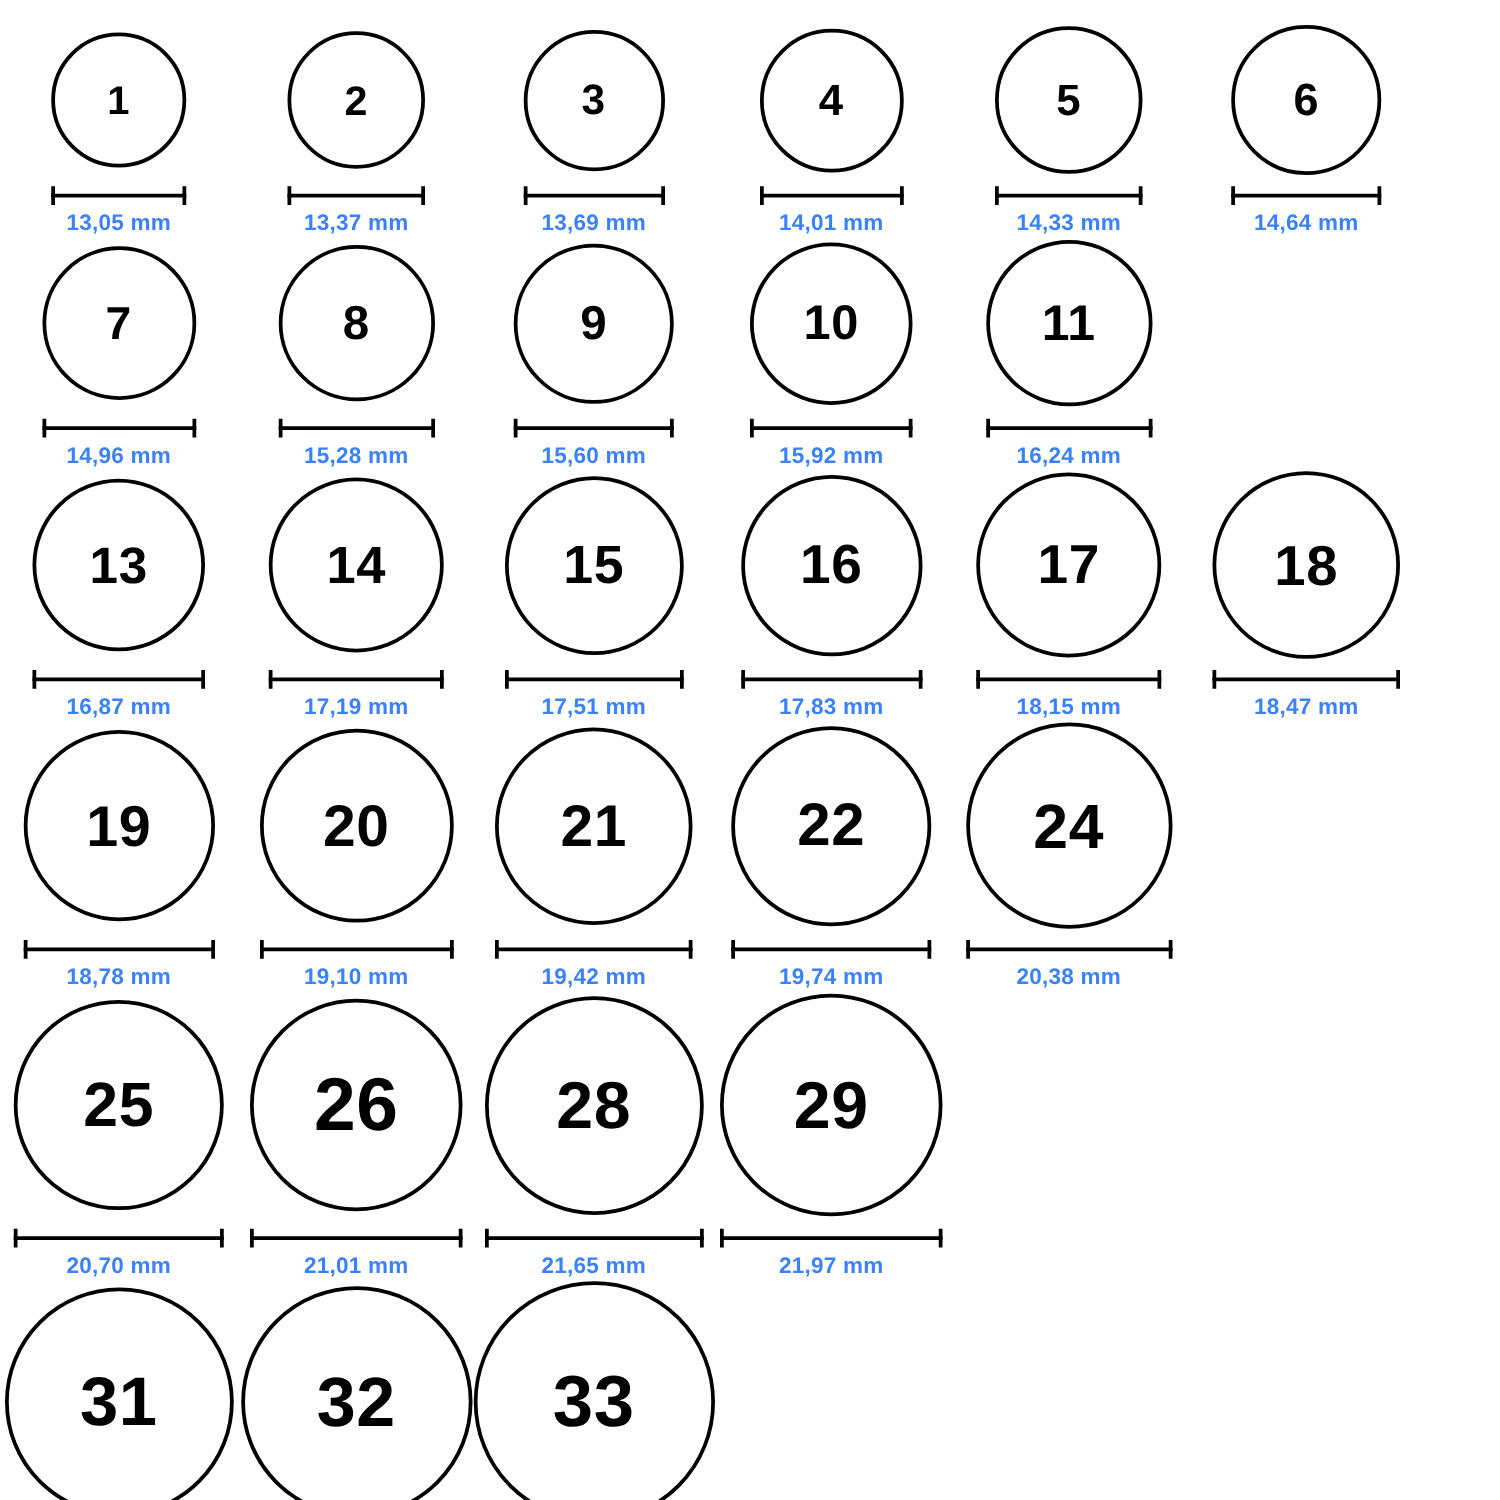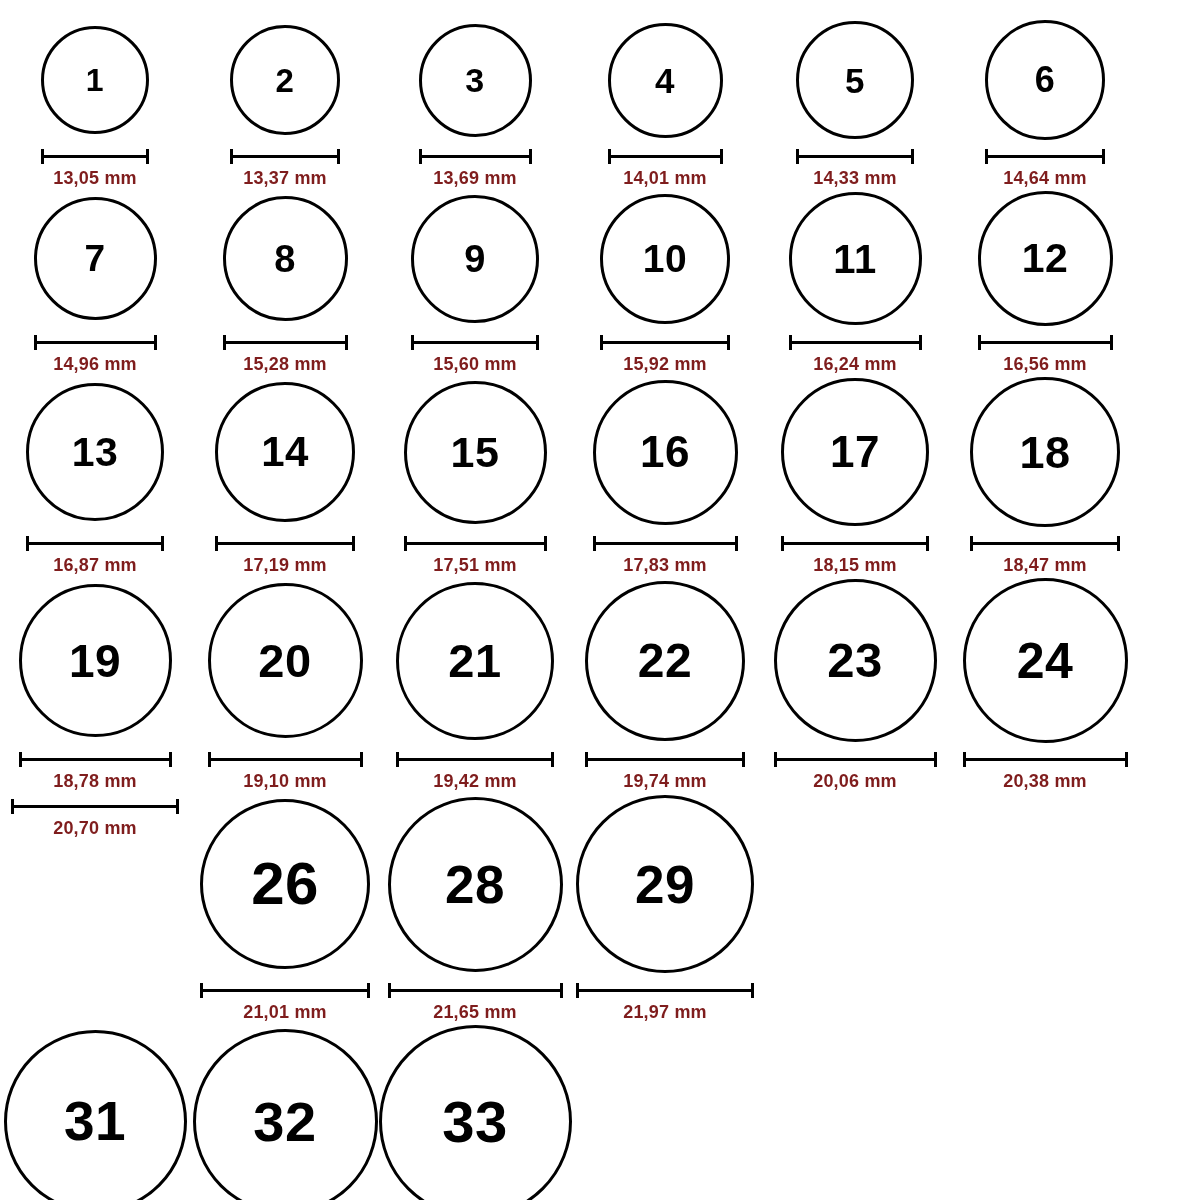--- a/index.html
+++ b/index.html
@@ -83,21 +83,21 @@
     height: 15px;
     background: #000000;
   }
   .measure .tick.left { left: 0; }
   .measure .tick.right { right: 0; }
 
   .mm {
     margin-top: 6px;
     font-size: 18px;
     font-weight: bold;
-    color: #7f1d1d;
+    color: #3b82f6;
     white-space: nowrap;
     letter-spacing: 0.2px;
   }
 </style>
 </head>
 <body>
 
 <div id="chart">
     <div class="row">
       <div class="cell">
@@ -238,33 +238,20 @@
             <div class="circle-label" style="font-size: 40px;">11</div>
           </div>
         </div>
         <div class="measure" style="width: 133px;">
           <div class="bar" style="background: rgb(0, 0, 0);"></div>
           <div class="tick left" style="background: rgb(0, 0, 0);"></div>
           <div class="tick right" style="background: rgb(0, 0, 0);"></div>
         </div>
         <div class="mm">16,24 mm</div>
       </div>
-      <div class="cell">
-        <div class="circle-wrap" style="height: 139px;">
-          <div class="circle" style="width: 135px; height: 135px; border-color: rgb(0, 0, 0);">
-            <div class="circle-label" style="font-size: 41px;">12</div>
-          </div>
-        </div>
-        <div class="measure" style="width: 135px;">
-          <div class="bar" style="background: rgb(0, 0, 0);"></div>
-          <div class="tick left" style="background: rgb(0, 0, 0);"></div>
-          <div class="tick right" style="background: rgb(0, 0, 0);"></div>
-        </div>
-        <div class="mm">16,56 mm</div>
-      </div>
     </div>
     <div class="row">
       <div class="cell">
         <div class="circle-wrap" style="height: 154px;">
           <div class="circle" style="width: 138px; height: 138px; border-color: rgb(0, 0, 0);">
             <div class="circle-label" style="font-size: 41px;">13</div>
           </div>
         </div>
         <div class="measure" style="width: 138px;">
           <div class="bar" style="background: rgb(0, 0, 0);"></div>
@@ -387,47 +374,39 @@
         </div>
         <div class="measure" style="width: 160px;">
           <div class="bar" style="background: rgb(0, 0, 0);"></div>
           <div class="tick left" style="background: rgb(0, 0, 0);"></div>
           <div class="tick right" style="background: rgb(0, 0, 0);"></div>
         </div>
         <div class="mm">19,74 mm</div>
       </div>
       <div class="cell">
         <div class="circle-wrap" style="height: 169px;">
-          <div class="circle" style="width: 163px; height: 163px; border-color: rgb(0, 0, 0);">
-            <div class="circle-label" style="font-size: 49px;">23</div>
-          </div>
-        </div>
-        <div class="measure" style="width: 163px;">
-          <div class="bar" style="background: rgb(0, 0, 0);"></div>
-          <div class="tick left" style="background: rgb(0, 0, 0);"></div>
-          <div class="tick right" style="background: rgb(0, 0, 0);"></div>
-        </div>
-        <div class="mm">20,06 mm</div>
-      </div>
-      <div class="cell">
-        <div class="circle-wrap" style="height: 169px;">
           <div class="circle" style="width: 165px; height: 165px; border-color: rgb(0, 0, 0);">
             <div class="circle-label" style="font-size: 50px;">24</div>
           </div>
         </div>
         <div class="measure" style="width: 165px;">
           <div class="bar" style="background: rgb(0, 0, 0);"></div>
           <div class="tick left" style="background: rgb(0, 0, 0);"></div>
           <div class="tick right" style="background: rgb(0, 0, 0);"></div>
         </div>
         <div class="mm">20,38 mm</div>
       </div>
     </div>
     <div class="row">
       <div class="cell">
+        <div class="circle-wrap" style="height: 184px;">
+          <div class="circle" style="width: 168px; height: 168px; border-color: rgb(0, 0, 0);">
+            <div class="circle-label" style="font-size: 50px;">25</div>
+          </div>
+        </div>
         <div class="measure" style="width: 168px;">
           <div class="bar" style="background: rgb(0, 0, 0);"></div>
           <div class="tick left" style="background: rgb(0, 0, 0);"></div>
           <div class="tick right" style="background: rgb(0, 0, 0);"></div>
         </div>
         <div class="mm">20,70 mm</div>
       </div>
       <div class="cell">
         <div class="circle-wrap" style="height: 184px;">
           <div class="circle" style="width: 170px; height: 170px; border-color: rgb(0, 0, 0);">

